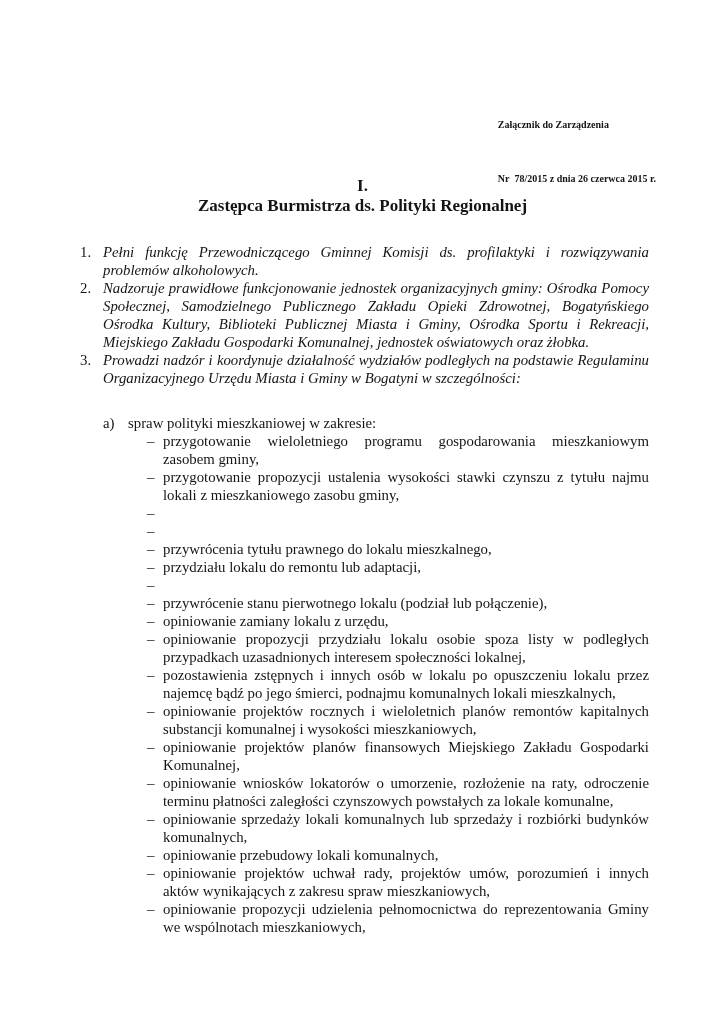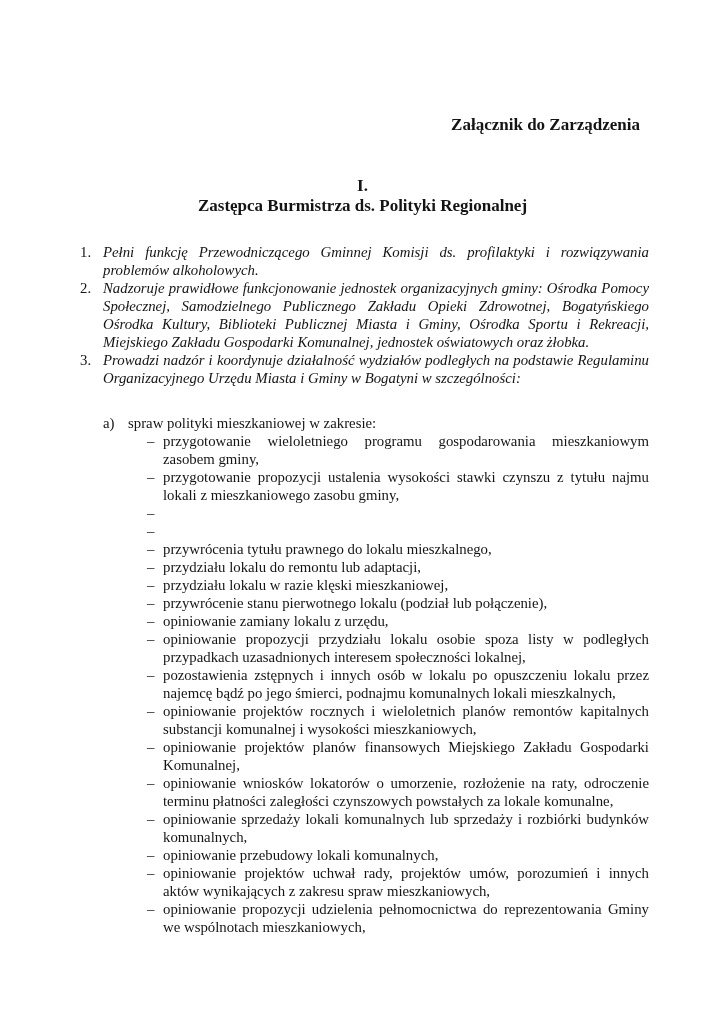--- a/index.html
+++ b/index.html
@@ -11,24 +11,24 @@
     background: #ffffff;
     color: #141414;
     font-family: "Liberation Serif", "DejaVu Serif", serif;
     font-size: 14.8px;
     line-height: 18px;
     overflow: hidden;
   }
   .header-note {
     position: absolute;
     top: 80px;
-    right: 85px;
+    right: 69px;
     text-align: left;
     font-weight: bold;
-    font-size: 17px;
+    font-size: 10px;
     line-height: 18px;
     white-space: pre;
   }
   .doc-title {
     position: absolute;
     top: 176px;
     left: 0;
     width: 100%;
     text-align: center;
     font-weight: bold;
@@ -57,20 +57,21 @@
   .ditem .ddash { flex: 0 0 16px; }
   .ditem .dtext { flex: 1; text-align: justify; }
 </style>
 </head>
 <body>
 
 <div class="page">
 
   <div class="header-note">
     <div>Załącznik do Zarządzenia</div>
+    <div>Nr&nbsp; 78/2015 z dnia 26 czerwca 2015 r.</div>
   </div>
 
   <div class="doc-title">
     <div>I.</div>
     <div>Zastępca Burmistrza ds. Polityki Regionalnej</div>
   </div>
 
   <div class="content">
     <div id="numbered-list">
   <div class="nitem">
@@ -118,21 +119,20 @@
     <span class="dtext">przywrócenia tytułu prawnego do lokalu mieszkalnego,</span>
   </div>
 
   <div class="ditem">
     <span class="ddash">–</span>
     <span class="dtext">przydziału lokalu do remontu lub adaptacji,</span>
   </div>
 
   <div class="ditem">
     <span class="ddash">–</span>
-    <span class="dtext">przydziału lokalu w razie klęski mieszkaniowej,</span>
   </div>
 
   <div class="ditem">
     <span class="ddash">–</span>
     <span class="dtext">przywrócenie stanu pierwotnego lokalu (podział lub połączenie),</span>
   </div>
 
   <div class="ditem">
     <span class="ddash">–</span>
     <span class="dtext">opiniowanie zamiany lokalu z urzędu,</span>

